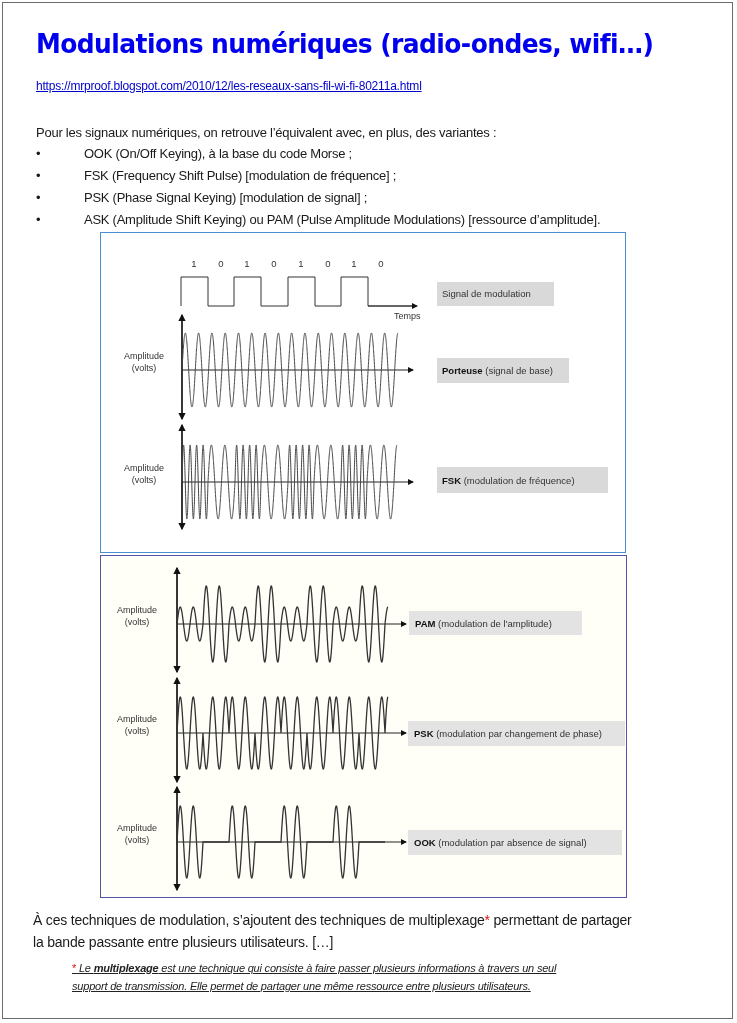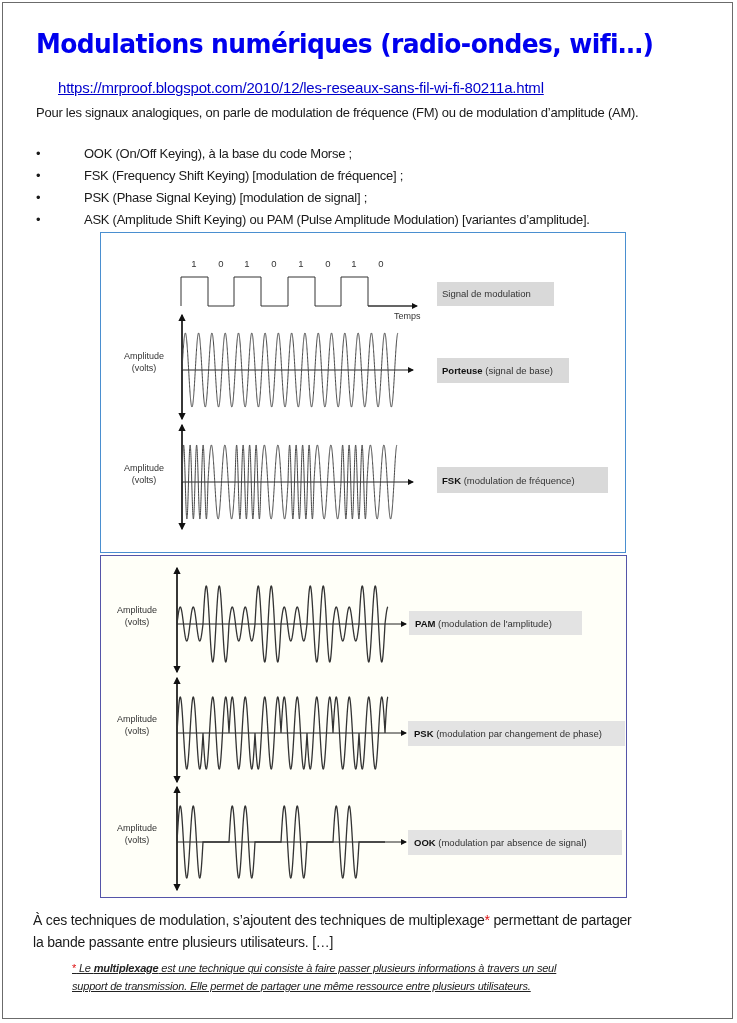--- a/index.html
+++ b/index.html
@@ -1,19 +1,19 @@
 <!DOCTYPE html>
 <html><head>
 <meta charset="utf-8">
 <style>
   html, body { margin: 0; padding: 0; background: #ffffff; }
   body { width: 737px; height: 1023px; position: relative; overflow: hidden; font-family: "Liberation Sans", sans-serif; }
   .page { position: absolute; left: 2px; top: 2px; width: 731px; height: 1017px; border: 1px solid #6b6b6b; box-sizing: border-box; background: #fff; }
   .title { position: absolute; left: 33px; top: 26px; font-family: "DejaVu Sans", sans-serif; font-size: 26px; font-weight: bold; color: #0000ee; white-space: nowrap; letter-spacing: -0.6px; transform: scaleX(0.96); transform-origin: left top; }
-  .link { position: absolute; left: 33px; top: 76px; font-size: 15px; color: #0000cc; text-decoration: underline; white-space: nowrap; letter-spacing: -0.2px; margin-left: 22px; }
+  .link { position: absolute; left: 33px; top: 76px; font-size: 12px; color: #0000cc; text-decoration: underline; white-space: nowrap; letter-spacing: -0.2px; }
   .para { position: absolute; left: 33px; font-size: 13px; color: #1a1a1a; white-space: nowrap; letter-spacing: -0.25px; }
   .bullet-row { position: absolute; left: 33px; font-size: 13px; color: #1a1a1a; white-space: nowrap; letter-spacing: -0.25px; }
   .bullet-dot { position: absolute; left: 0; top: 0; width: 12px; }
   .bullet-text { position: absolute; left: 48px; top: 0; }
   .it { }
   .fig { position: absolute; box-sizing: border-box; background: #fff; }
   .fig1 { left: 100px; top: 232px; width: 526px; height: 321px; border: 1.5px solid #4a8fd0; }
   .fig2 { left: 100px; top: 555px; width: 527px; height: 343px; border: 1.5px solid #5555a8; background: #fffff8; }
   svg text { font-family: "Liberation Sans", sans-serif; }
   .after { position: absolute; left: 33px; font-size: 14px; color: #1a1a1a; white-space: nowrap; letter-spacing: -0.2px; text-align: right; }
@@ -21,37 +21,37 @@
   .note { position: absolute; left: 72px; font-size: 11px; color: #222; font-style: italic; white-space: nowrap; letter-spacing: -0.2px; text-decoration: underline; }
 </style>
 </head>
 <body>
 
 <div class="page">
 
   <div class="title">Modulations numériques (radio-ondes, wifi…)</div>
   <a class="link" href="#">https://mrproof.blogspot.com/2010/12/les-reseaux-sans-fil-wi-fi-80211a.html</a>
 
-  <div class="para" style="top:102px">Pour les signaux analogiques, on parle de modulation de fréquence (FM) ou de modulation d’amplitude (AM).</div>
+  <div class="para" style="top:122px">Pour les signaux numériques, on retrouve l’équivalent avec, en plus, des variantes :</div>
 
   <div class="bullet-row" style="top:143px">
     <span class="bullet-dot">•</span>
     <span class="bullet-text"><span>OOK (On/Off Keying), à la base du code Morse ;</span></span>
   </div>
   <div class="bullet-row" style="top:165px">
     <span class="bullet-dot">•</span>
-    <span class="bullet-text"><span>FSK (Frequency Shift Keying)  </span><span class="it">[modulation de fréquence]</span><span> ;</span></span>
+    <span class="bullet-text"><span>FSK (Frequency Shift Pulse)  </span><span class="it">[modulation de fréquence]</span><span> ;</span></span>
   </div>
   <div class="bullet-row" style="top:187px">
     <span class="bullet-dot">•</span>
     <span class="bullet-text"><span>PSK (Phase Signal Keying) </span><span class="it">[modulation de signal]</span><span> ;</span></span>
   </div>
   <div class="bullet-row" style="top:209px">
     <span class="bullet-dot">•</span>
-    <span class="bullet-text"><span>ASK (Amplitude Shift Keying) ou PAM (Pulse Amplitude Modulation) </span><span class="it">[variantes d’amplitude]</span><span>.</span></span>
+    <span class="bullet-text"><span>ASK (Amplitude Shift Keying) ou PAM (Pulse Amplitude Modulations) </span><span class="it">[ressource d’amplitude]</span><span>.</span></span>
   </div>
 </div>
 
 <div class="fig fig1">
   <svg width="523" height="318" viewBox="100 232 523 318" xmlns="http://www.w3.org/2000/svg">
     <defs>
       <marker id="arr" markerWidth="6" markerHeight="6" refX="5" refY="3" orient="auto">
           <path d="M0,0 L6,3 L0,6 z" fill="#111"></path>
         </marker>
     </defs>

